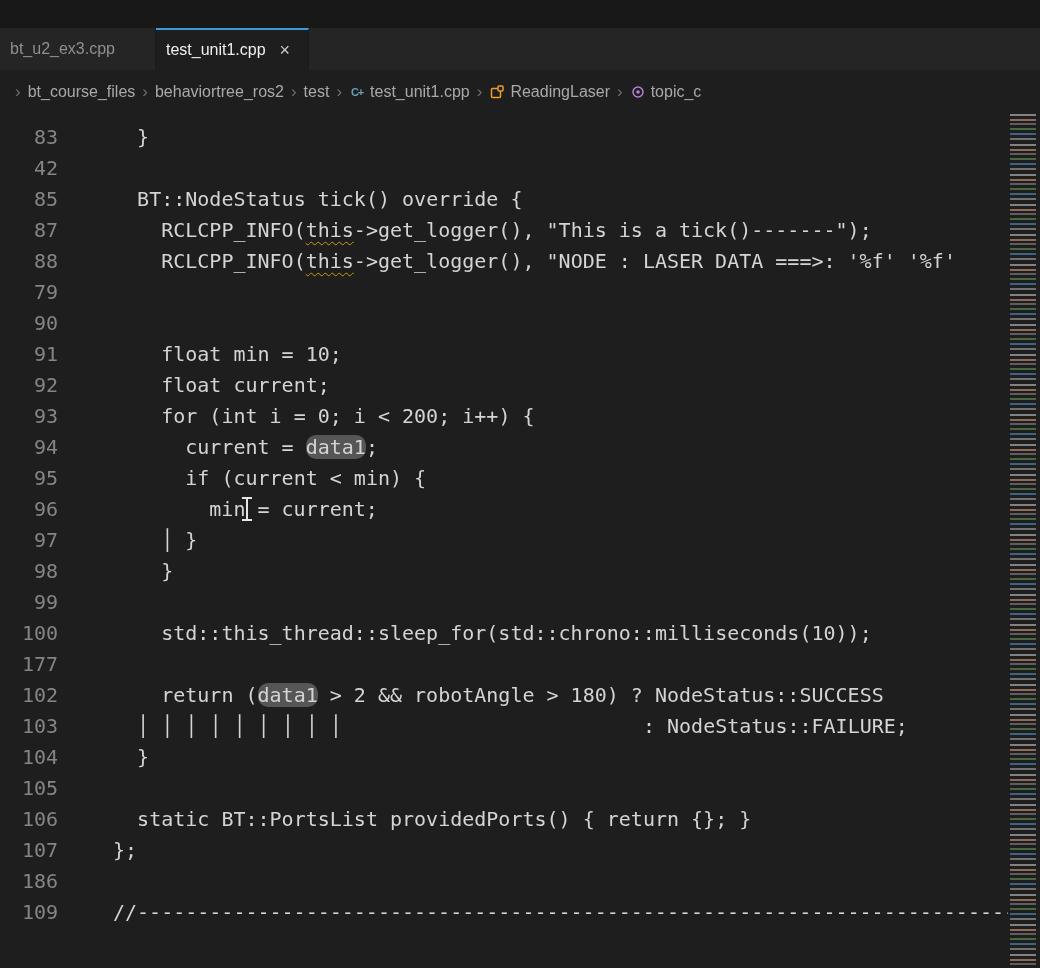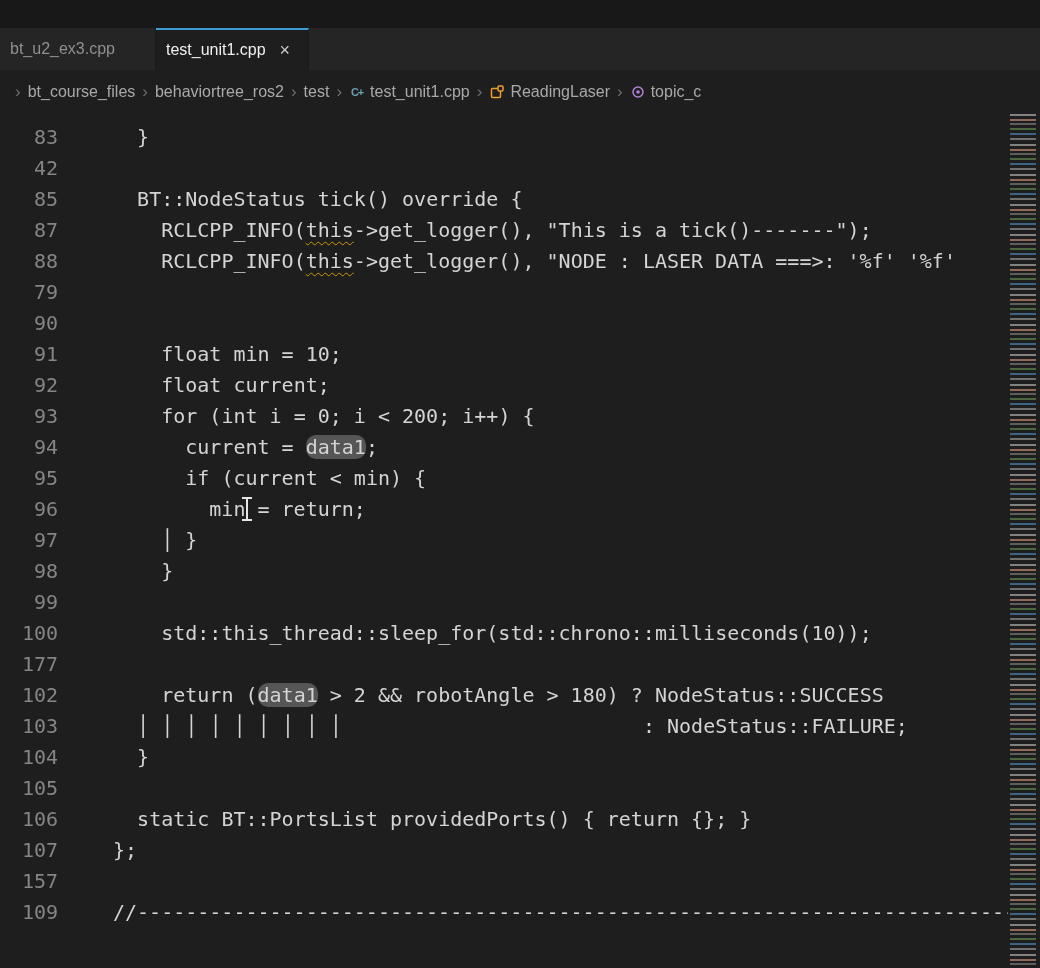--- a/index.html
+++ b/index.html
@@ -181,21 +181,21 @@
         <div class="line">
           <span class="ln">94</span>
           <span class="code"><span>      current = </span><span class="tk-hl">data1</span><span>;</span></span>
         </div>
         <div class="line">
           <span class="ln">95</span>
           <span class="code"><span>      </span><span class="tk-ctrl">if</span><span> </span><span class="tk-b1">(</span><span>current &lt; min</span><span class="tk-b1">)</span><span> </span><span class="tk-b1">{</span></span>
         </div>
         <div class="line">
           <span class="ln">96</span>
-          <span class="code"><span>        min = return;</span></span>
+          <span class="code"><span>        min = current;</span></span>
         </div>
         <div class="line">
           <span class="ln">97</span>
           <span class="code"><span>    </span><span class="tk-guide">│</span><span> }</span></span>
         </div>
         <div class="line">
           <span class="ln">98</span>
           <span class="code"><span>    }</span></span>
         </div>
         <div class="line">
@@ -228,21 +228,21 @@
         </div>
         <div class="line">
           <span class="ln">106</span>
           <span class="code"><span>  </span><span class="tk-kw">static</span><span> </span><span class="tk-type">BT</span><span>::</span><span class="tk-type">PortsList</span><span> </span><span class="tk-fn">providedPorts</span><span class="tk-b1">(</span><span class="tk-b1">)</span><span> </span><span class="tk-b1">{</span><span> </span><span class="tk-ctrl">return</span><span> </span><span class="tk-b2">{}</span><span>;</span><span> </span><span class="tk-b1">}</span></span>
         </div>
         <div class="line">
           <span class="ln">107</span>
           <span class="code"><span>};</span></span>
         </div>
         <div class="line">
-          <span class="ln">157</span>
+          <span class="ln">186</span>
           <span class="code"></span>
         </div>
         <div class="line">
           <span class="ln">109</span>
           <span class="code"><span class="tk-cmt">//------------------------------------------------------------------------------</span></span>
         </div>
       </div>
   </div>
 
   <div class="minimap"></div>

